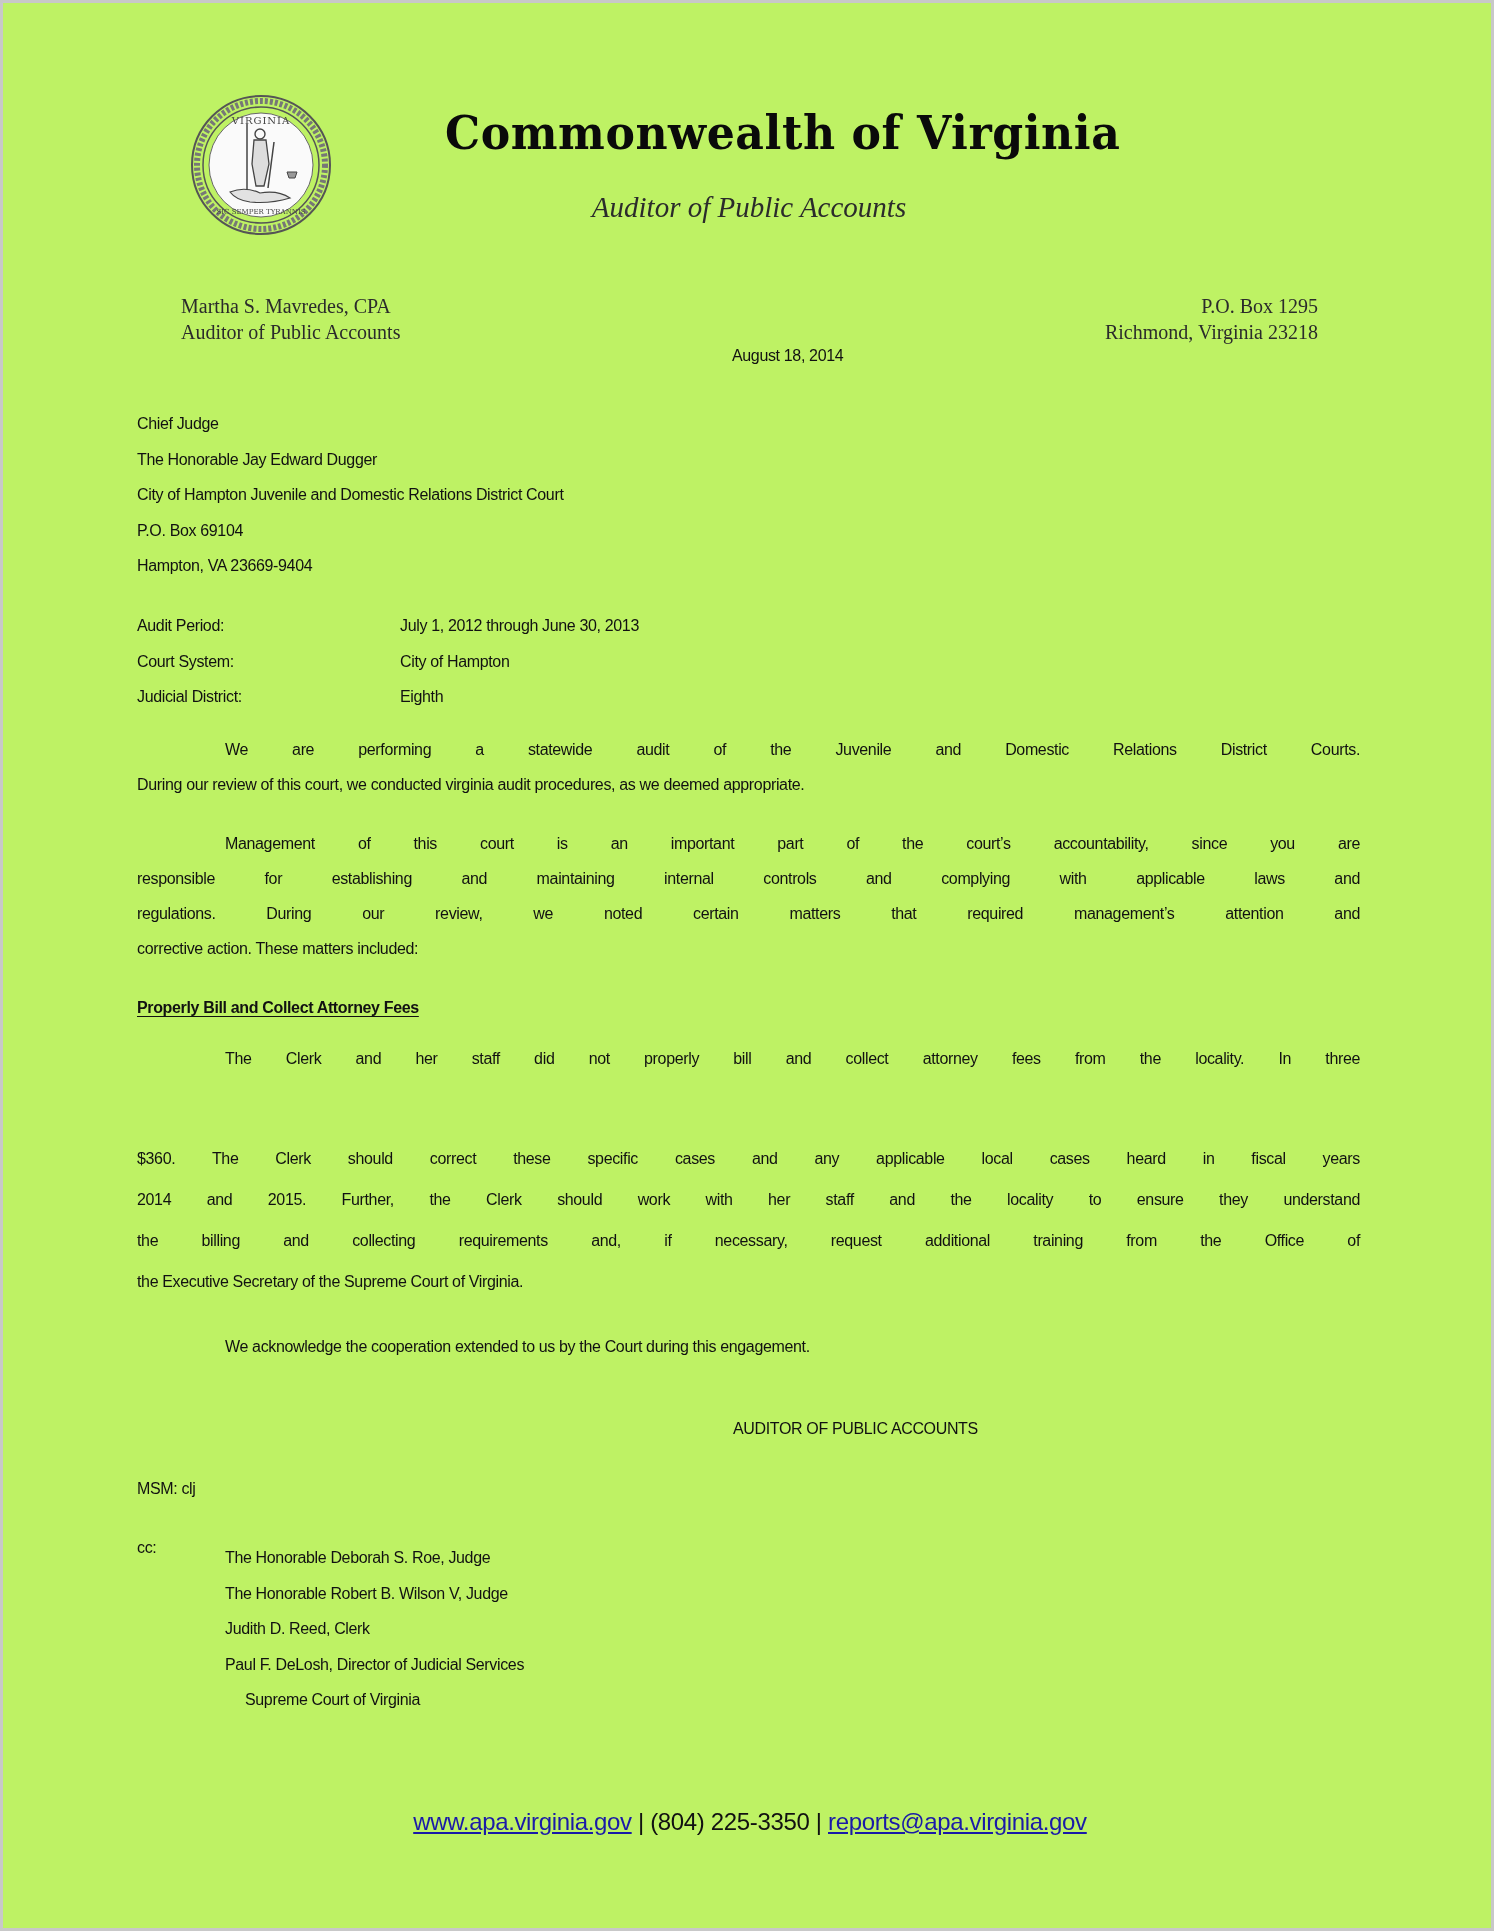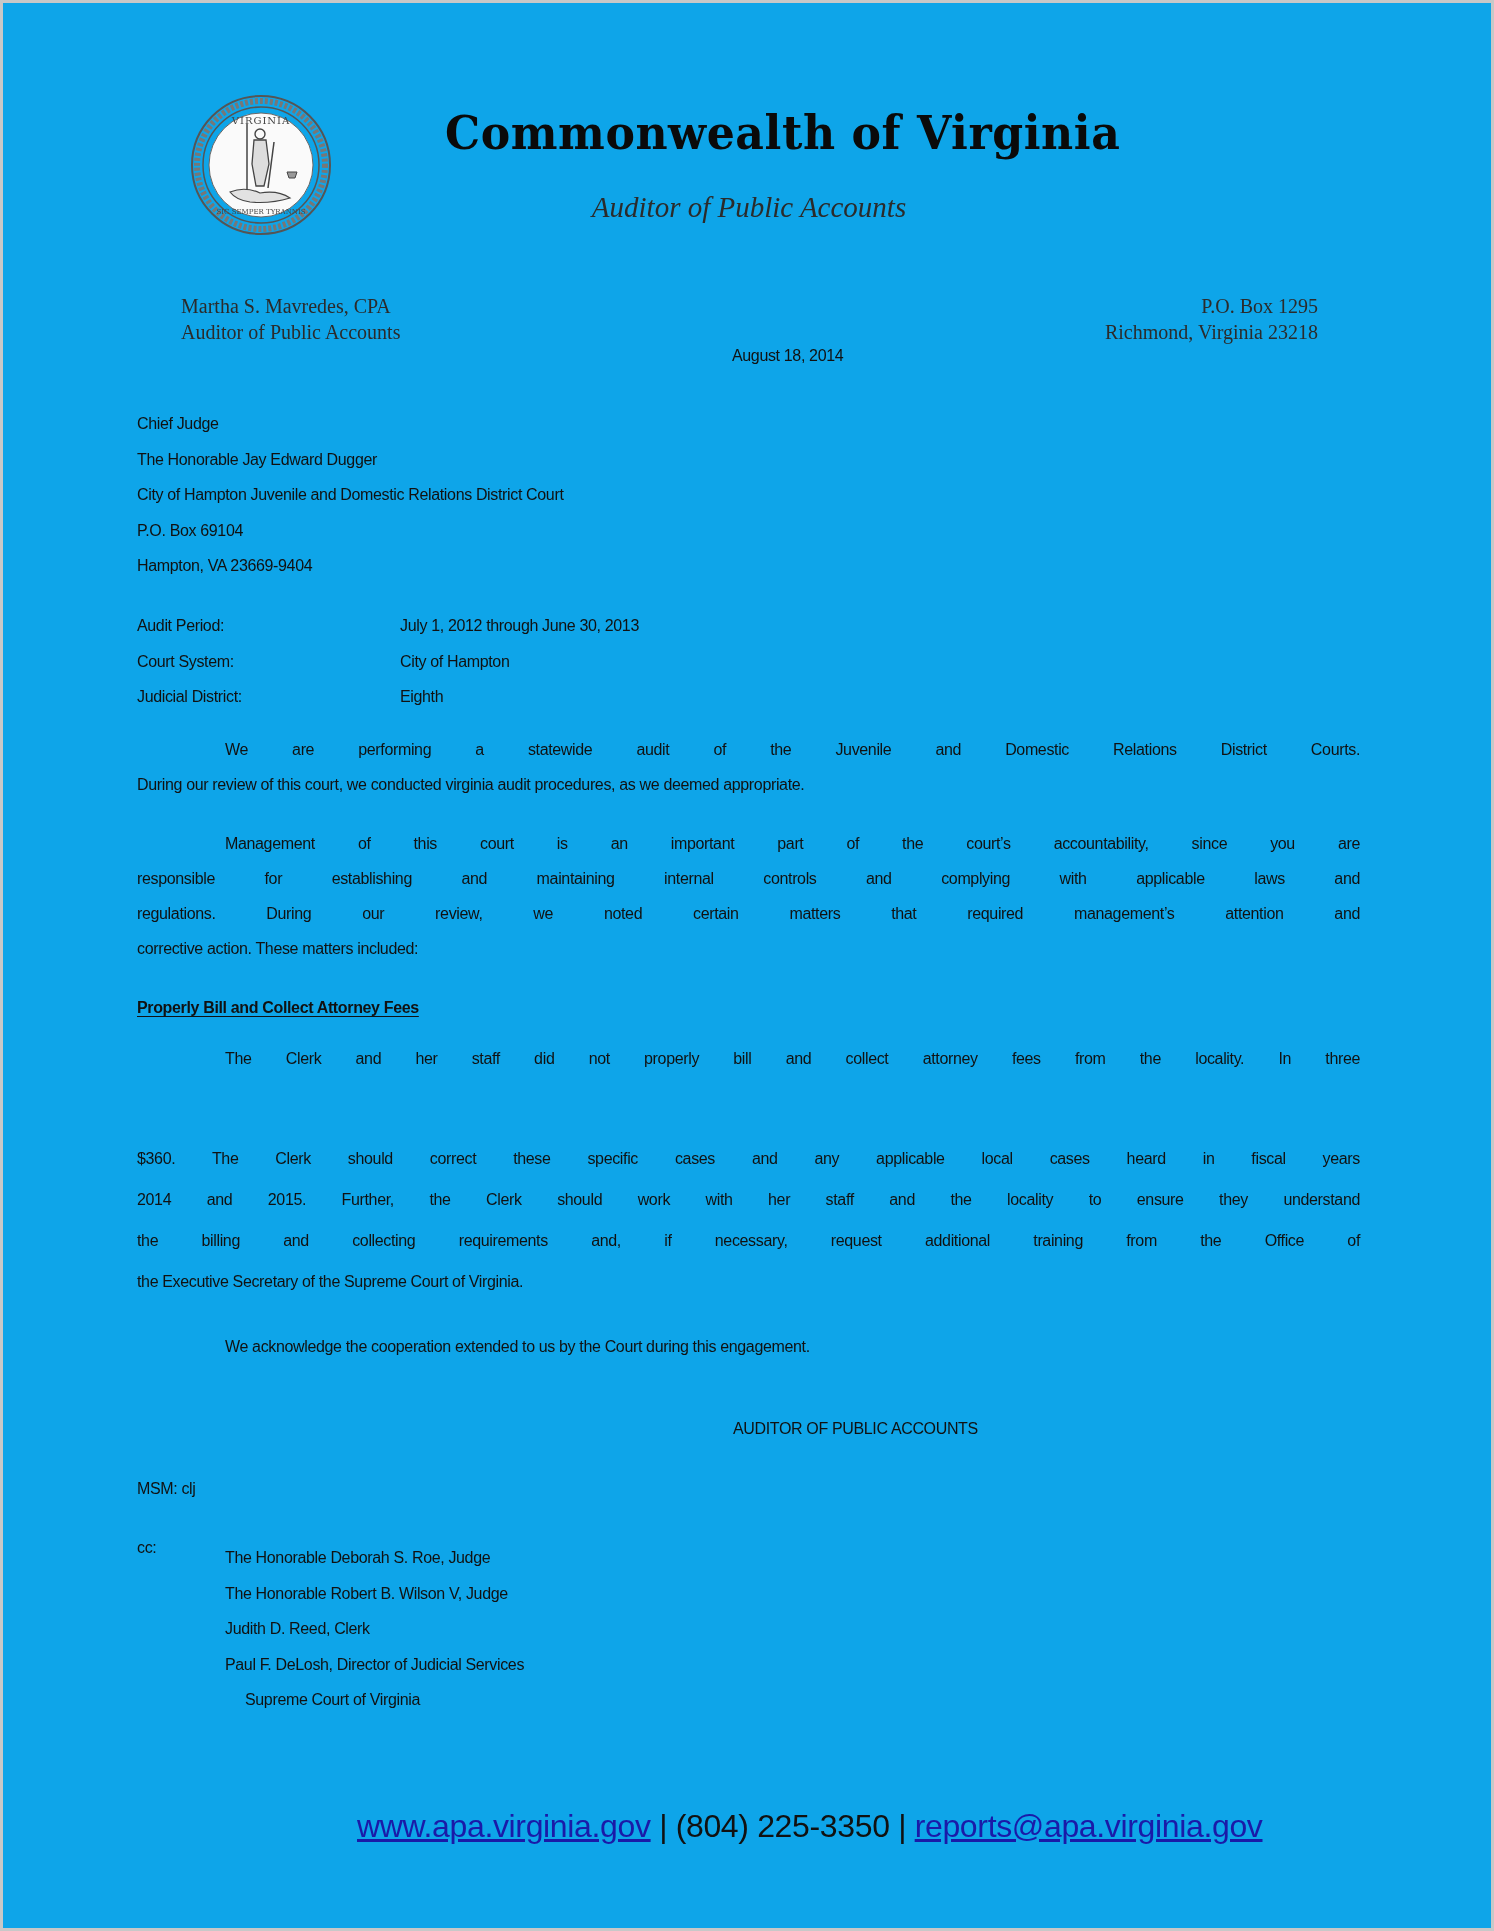--- a/index.html
+++ b/index.html
@@ -4,21 +4,21 @@
 <style>
   html, body { margin: 0; padding: 0; }
   body {
     width: 1494px; height: 1931px; position: relative; overflow: hidden;
     background: #ffffff;
     font-family: "Liberation Sans", "DejaVu Sans", sans-serif;
     color: #111;
   }
   .page {
     position: absolute; left: 0; top: 0; width: 1494px; height: 1931px;
-    box-sizing: border-box; border: 3px solid #c8c8c8; background: #0ea5e9;
+    box-sizing: border-box; border: 3px solid #c8c8c8; background: #bef264;
   }
   .abs { position: absolute; white-space: nowrap; }
   .serif { font-family: "Liberation Serif", "DejaVu Serif", serif; color: #2b2b2b; }
   .body-text { font-size: 16px; letter-spacing: -0.35px; line-height: 1; color: #111; }
 
   
   .seal { position: absolute; left: 187px; top: 91px; width: 142px; height: 142px; }
   .title {
     left: 442px; top: 102px; width: 612px; text-align: center;
     font-family: "DejaVu Serif", "Liberation Serif", serif; font-weight: bold;
@@ -59,21 +59,21 @@
 
   .signature { left: 730px; top: 1418px; }
   .initials { left: 134px; top: 1478px; }
 
   .cc-label { left: 134px; top: 1537px; }
   .cc-list { left: 222px; top: 1537px; line-height: 35.5px; }
   .cc-sub { padding-left: 20px; }
 
   .footer {
     left: 354px; top: 1805px; width: 786px; text-align: center;
-    font-size: 32px; letter-spacing: -0.35px; color: #111;
+    font-size: 24px; letter-spacing: -0.35px; color: #111;
   }
   .footer a { color: #1a1aa8; text-decoration: underline; }
 </style>
 </head>
 <body>
 
 <div class="page">
 
   <svg class="seal" viewBox="0 0 142 142">
     <circle cx="71" cy="71" r="69" fill="none" stroke="#555" stroke-width="2"></circle>

